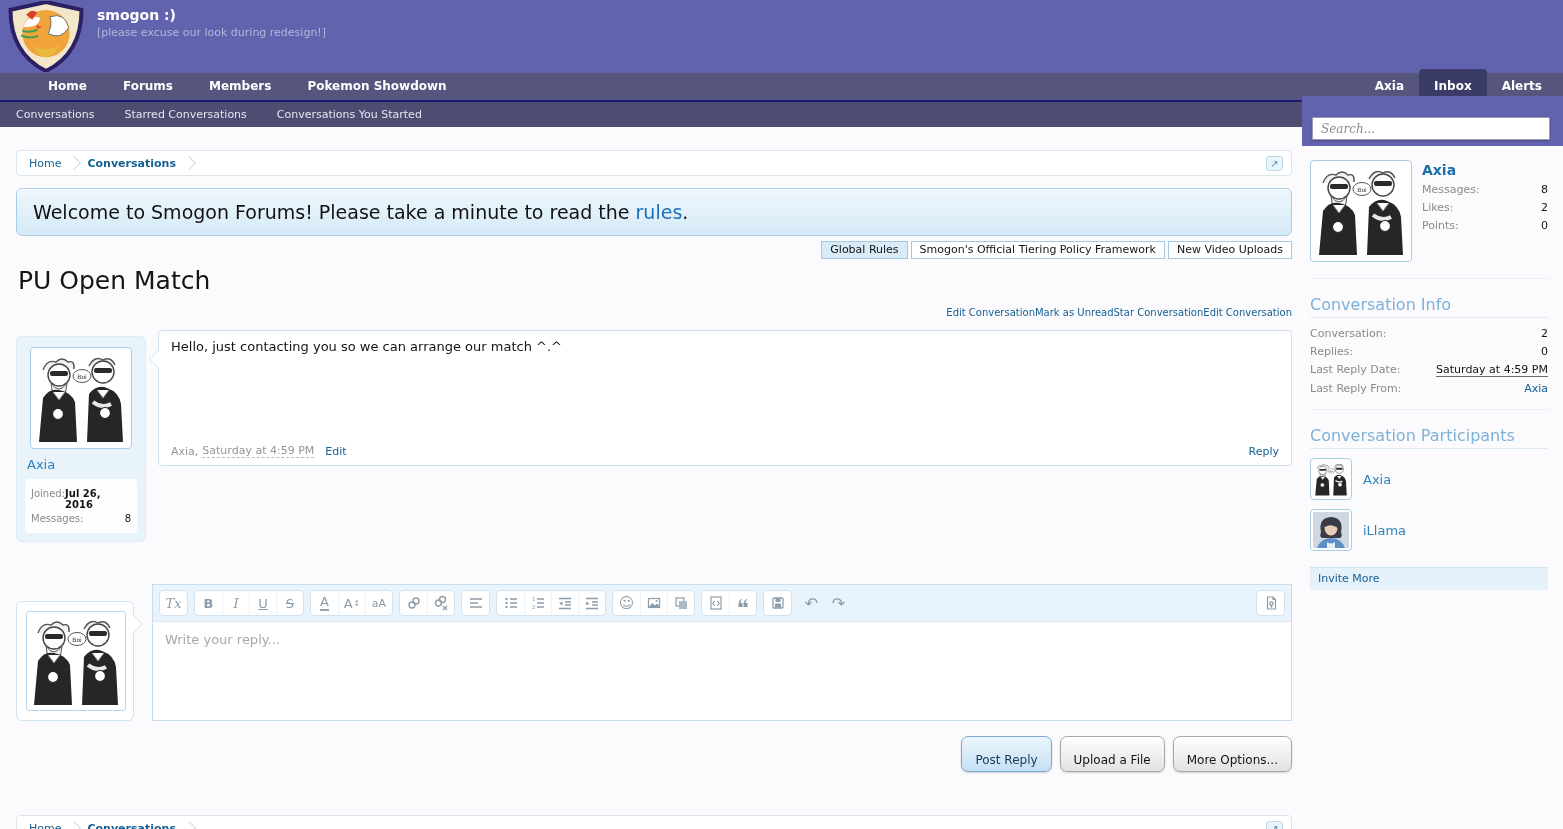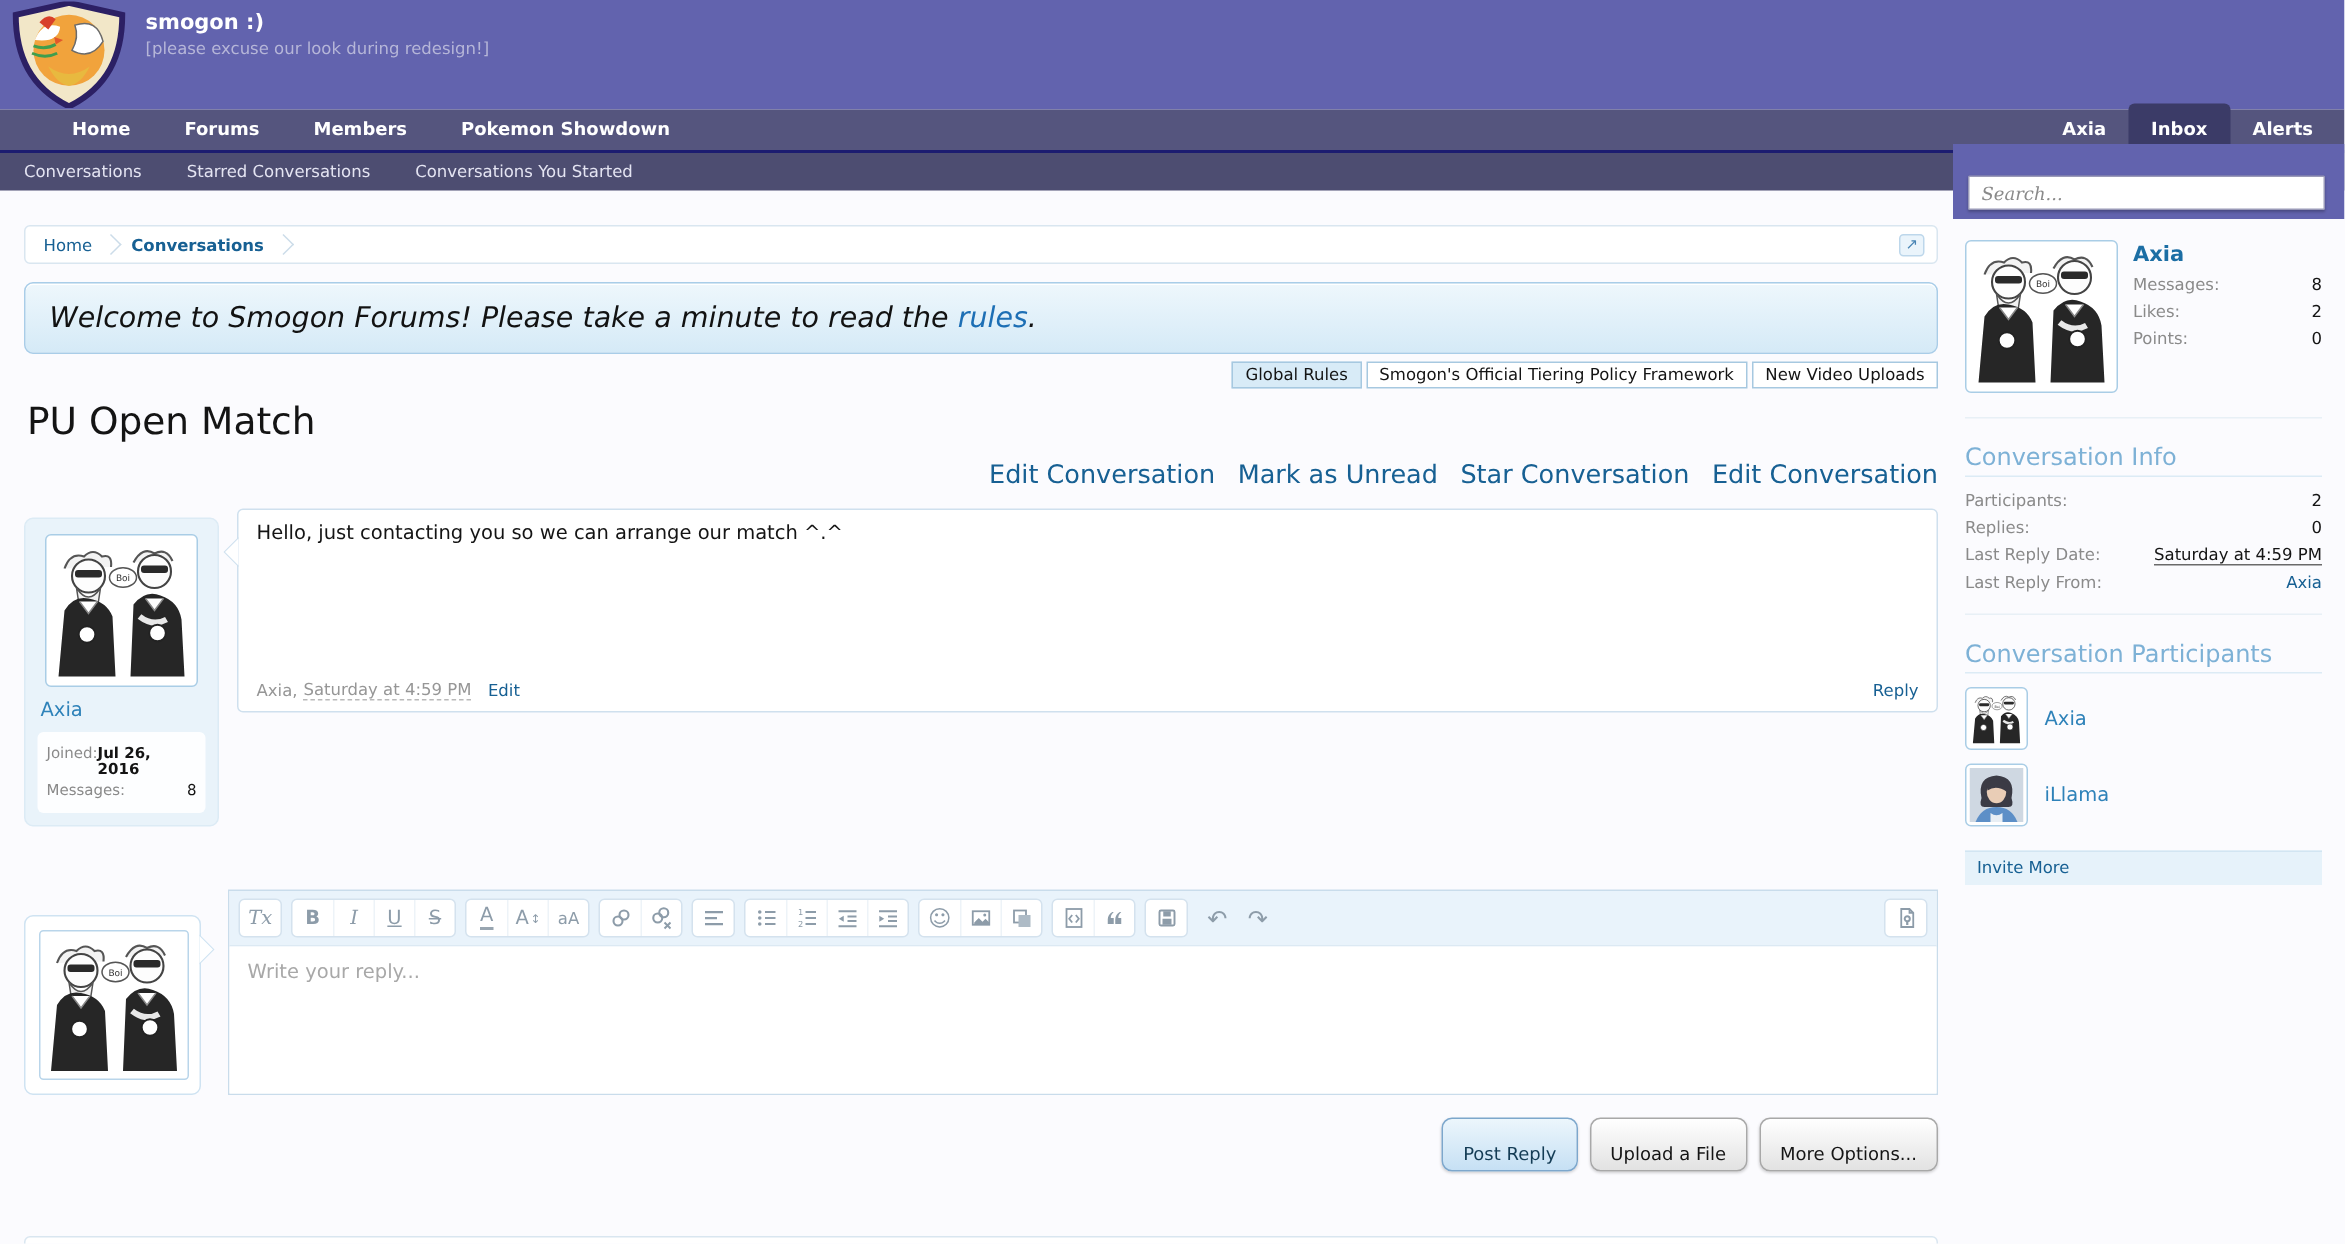--- a/index.html
+++ b/index.html
@@ -54,31 +54,31 @@
   .crumb.current { font-weight:bold; }
   .crumb-sep { width:10px; height:10px; border-top:1px solid #ccdce9; border-right:1px solid #ccdce9;
                transform:rotate(45deg); margin:0 4px 0 0; flex:none; }
   .jump-icon { margin-left:auto; width:17px; height:15px; border:1px solid #bdd7eb; border-radius:3px;
                background:#eaf4fb; color:#4884b4; font-size:10px; line-height:13px;
                text-align:center; cursor:pointer; }
 
   
   .notice { margin-top:12px; border:1px solid #a9cde8; border-radius:6px;
             background:linear-gradient(#eef7fc,#d5eaf7); box-shadow:inset 0 1px 0 #fff;
-            padding:12px 16px; font-size:19px; color:#121212;font-style:italic; }
+            padding:12px 16px; font-size:19px; color:#121212; }
   .notice a { color:#1d6fb5; }
 
   
   .quick-links { margin-top:5px; display:flex; justify-content:flex-end; gap:3px; font-size:11px; }
   .qtab { border:1px solid #a6c8e0; background:#fff; padding:1px 8px 2px; cursor:pointer; color:#141414; }
   .qtab.selected { background:#d8ebf7; }
 
   
   .page-title { font-size:25px; font-weight:normal; color:#141414; margin:7px 0 0 2px; }
-  .conv-actions { display:flex; justify-content:flex-end; gap:15px; font-size:17px; margin-top:12px; }
+  .conv-actions { display:flex; justify-content:flex-end; font-size:10px; margin-top:12px; }
   .conv-actions a { color:#176093; }
 
   
   .message { display:flex; align-items:flex-start; margin-top:12px; }
   .user-card { width:130px; flex:none; background:#e9f3fa; border:1px solid #dcebf5;
                border-radius:6px; padding:8px; margin-top:6px; }
   .avatar-frame { background:#fff; border:1px solid #a9cde6; border-radius:4px; padding:2px;
                   width:102px; height:102px; margin:2px auto 0; }
   .avatar-frame svg { display:block; }
   .user-card .username { display:block; font-size:13px; color:#2e82b9; padding:8px 2px 7px; }
@@ -492,21 +492,21 @@
         <div class="stat-row" data-name="member-stat-points">
           <span class="lbl" data-name="stat-label">Points:</span>
           <span class="val" data-name="stat-value">0</span>
         </div>
       </div>
     </div>
 
     <div class="side-section" data-name="conversation-info-section">
       <h3 class="side-heading" data-name="conversation-info-heading">Conversation Info</h3>
       <div class="info-row" data-name="info-row-participants">
-        <span class="lbl" data-name="info-label">Participants:</span>
+        <span class="lbl" data-name="info-label">Conversation:</span>
         <span class="val" data-name="info-value">2</span>
       </div>
       <div class="info-row" data-name="info-row-replies">
         <span class="lbl" data-name="info-label">Replies:</span>
         <span class="val" data-name="info-value">0</span>
       </div>
       <div class="info-row" data-name="info-row-last-reply-date">
         <span class="lbl" data-name="info-label">Last Reply Date:</span>
         <a class="val underlined" data-name="last-reply-date-link">Saturday at 4:59 PM</a>
       </div>

